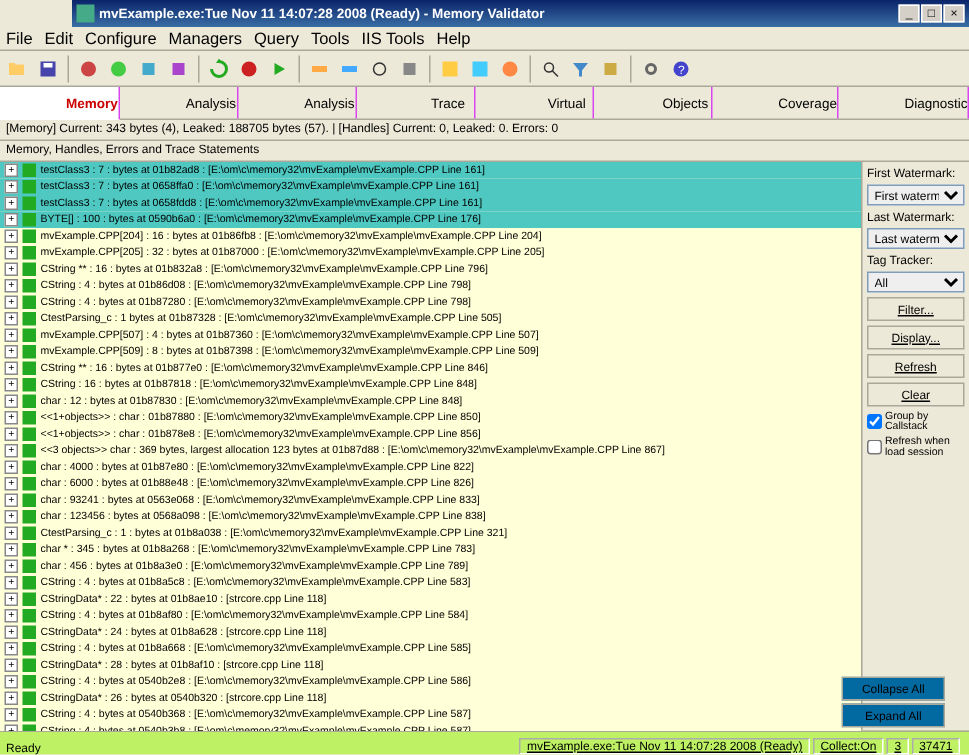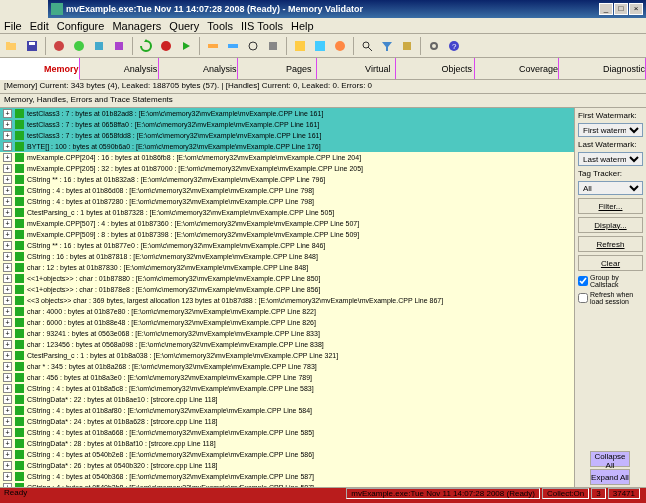--- a/index.html
+++ b/index.html
@@ -29,23 +29,23 @@
 .row.hl { background: #4ec8c0; }
 .exp { width: 9px; height: 9px; border: 1px solid #888; background: #fff; text-align: center; line-height: 7px; font-size: 7px; margin-right: 3px; flex-shrink: 0; }
 .mk { width: 9px; height: 9px; background: #2a2; margin-right: 3px; flex-shrink: 0; }
 .sidebar { width: 72px; background: #ece9d8; padding: 3px; font-size: 8px; display: flex; flex-direction: column; gap: 3px; border-left: 1px solid #aca899; }
 .sidebar label { font-size: 8px; }
 .sidebar select, .sidebar input { width: 100%; font-size: 8px; height: 14px; border: 1px solid #7f9db9; }
 .sbtn { height: 16px; background: #ece9d8; border: 1px solid #aca899; font-size: 8px; cursor: pointer; text-decoration: underline; }
 .chk { display: flex; align-items: center; gap: 2px; font-size: 7px; }
 .chk input { width: 10px; height: 10px; }
 .bottombtns { position: absolute; right: 16px; bottom: 18px; display: flex; flex-direction: column; gap: 2px; }
-.bottombtns button { width: 40px; height: 16px; font-size: 8px; background: #c4b5fd; border: 1px solid #aca899; cursor: pointer; }
-.statusbar { height: 16px; background: #b91c1c; border-top: 1px solid #aca899; display: flex; align-items: flex-start; font-size: 8px; padding: 0 4px; }
-.statusbar .cell { border: 1px inset #fff; padding: 0 4px; margin-right: 2px; }
+.bottombtns button { width: 69px; height: 16px; font-size: 8px; background: #0369a1; border: 1px solid #aca899; cursor: pointer; }
+.statusbar { height: 16px; background: #bef264; border-top: 1px solid #aca899; display: flex; align-items: flex-end; font-size: 8px; padding: 0 4px; }
+.statusbar .cell { border: 1px inset #fff; padding: 0 4px; margin-right: 2px; text-decoration: underline; }
 .statusbar .spacer { flex: 1; }
 </style>
 </head>
 <body>
 
 <div class="titlebar">
   <div class="icon"></div>
   <div class="title">mvExample.exe:Tue Nov 11 14:07:28 2008 (Ready) - Memory Validator</div>
   <div class="winbtns">
     <div class="winbtn">_</div>
@@ -181,21 +181,21 @@
         <circle cx="7" cy="7" r="5" fill="#44c"></circle>
         <text x="5" y="10" fill="#fff" font-size="8">?</text>
       </svg>
     </div>
 </div>
 
 <div class="tabbar">
   <div class="tab active">Memory</div>
   <div class="tab">Analysis</div>
   <div class="tab">Analysis</div>
-  <div class="tab">Pages</div>
+  <div class="tab">Trace</div>
   <div class="tab">Virtual</div>
   <div class="tab">Objects</div>
   <div class="tab">Coverage</div>
   <div class="tab">Diagnostic</div>
 </div>
 
 <div class="statusline">[Memory] Current: 343 bytes (4), Leaked: 188705 bytes (57). | [Handles] Current: 0, Leaked: 0. Errors: 0</div>
 <div class="header">Memory, Handles, Errors and Trace Statements</div>
 
 <div class="content">

